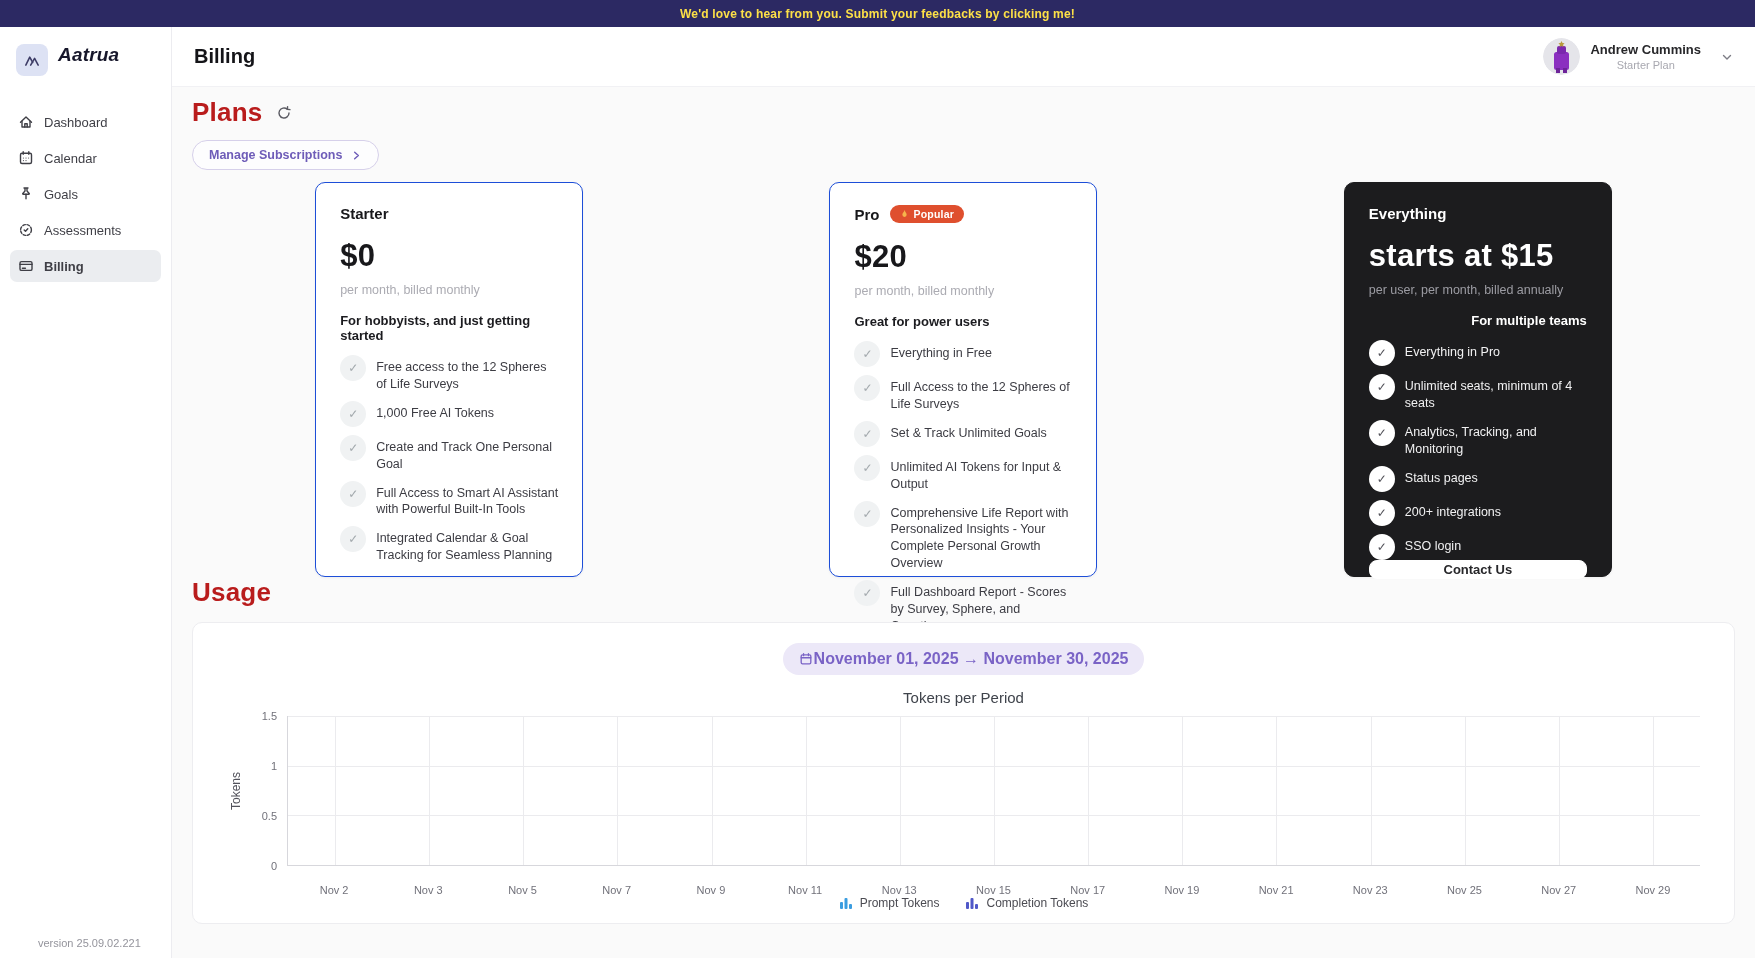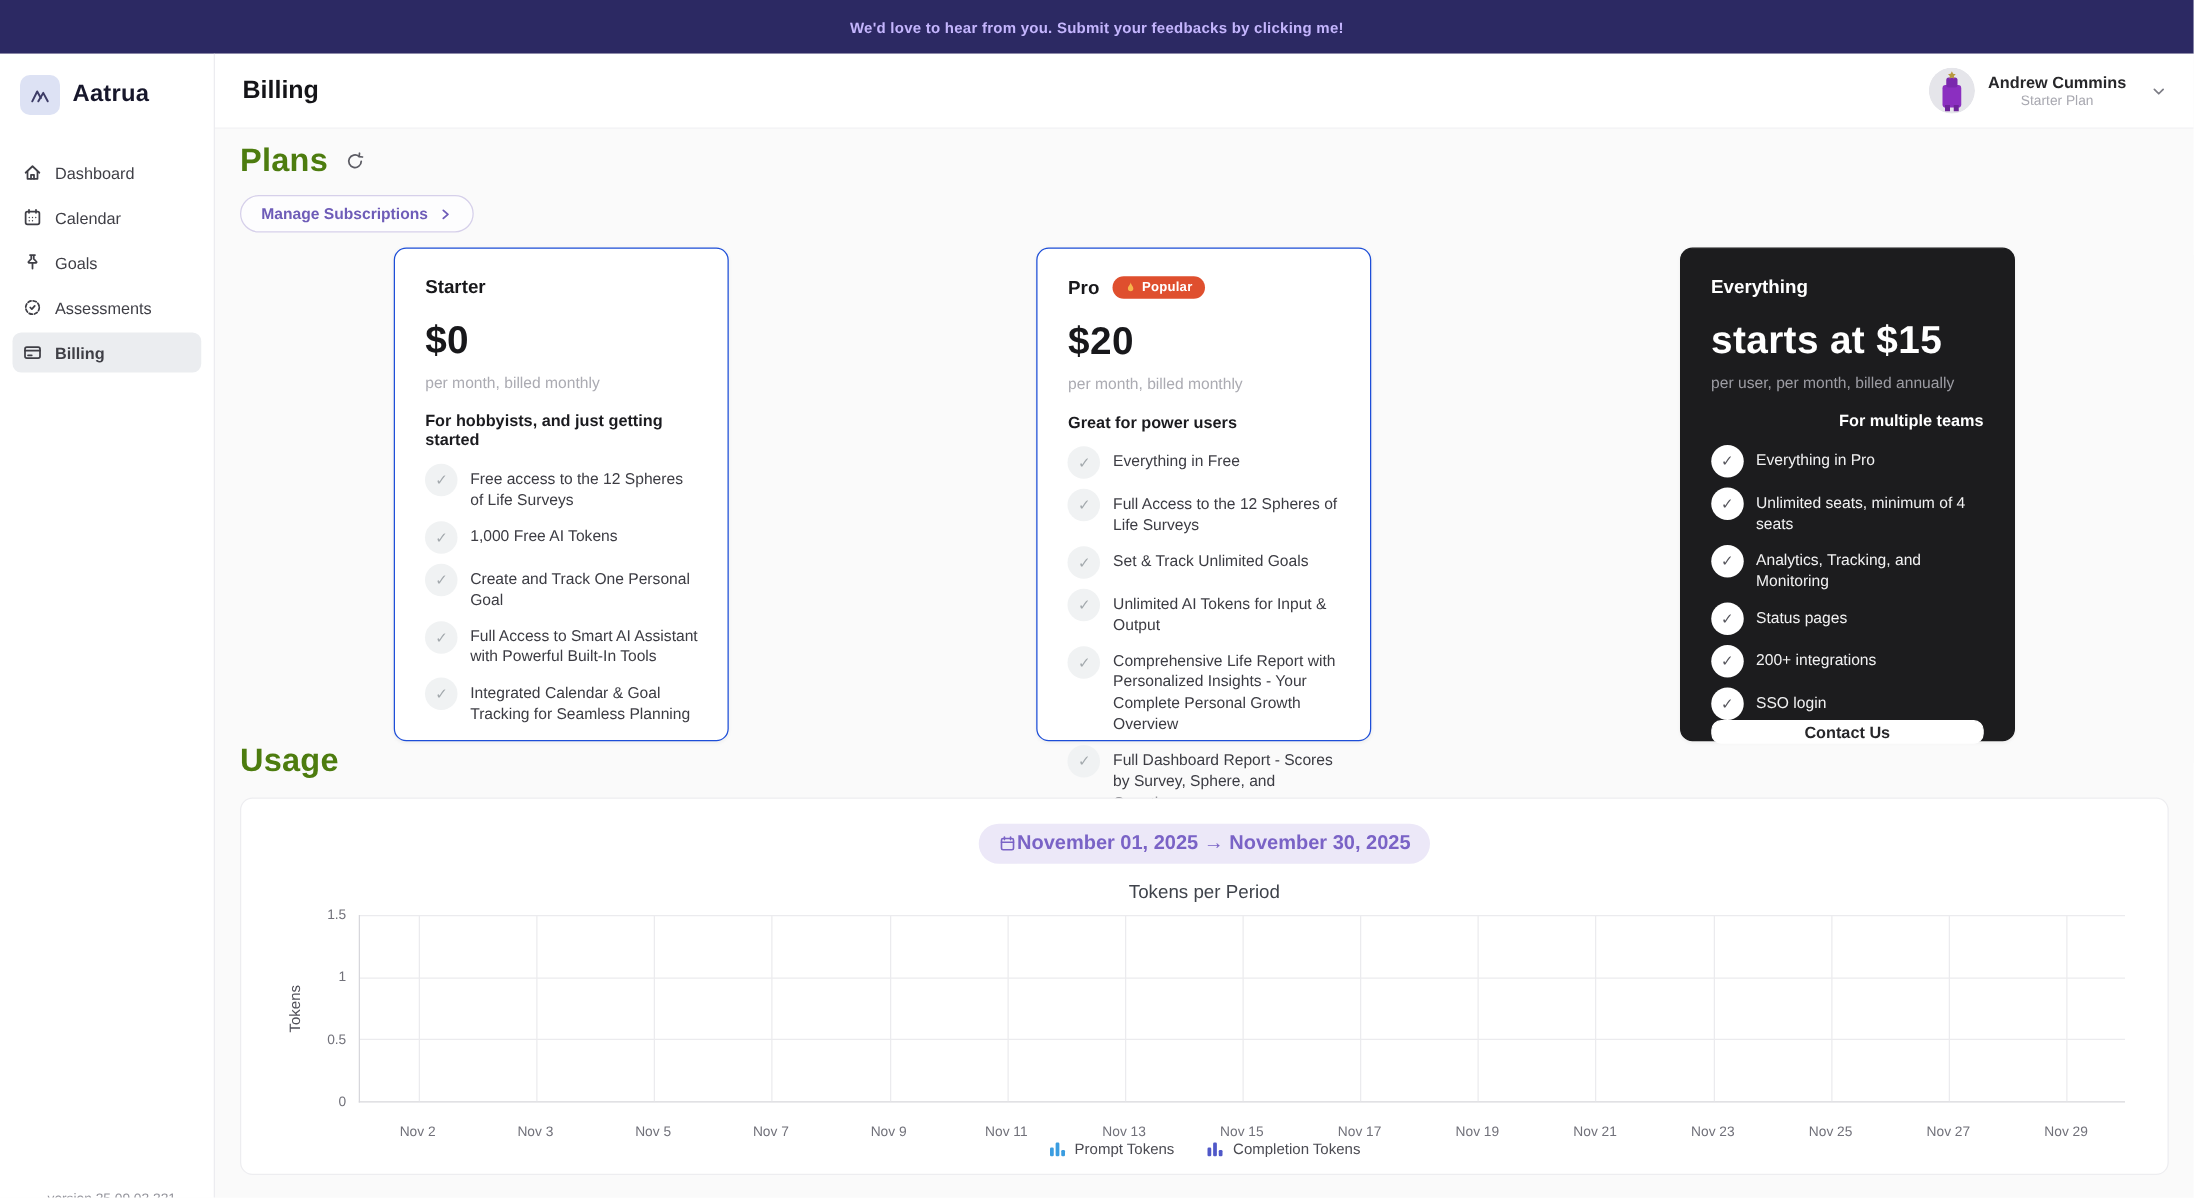--- a/index.html
+++ b/index.html
@@ -4,31 +4,31 @@
 <style>
   * { box-sizing: border-box; }
   html,body { margin:0; padding:0; }
   body {
     width:1755px; height:958px; overflow:hidden;
     font-family:"Liberation Sans", sans-serif;
     background:#ffffff; color:#18181b;
   }
   
   .banner {
-    height:43px; background:#2c2963; color:#c4b5fd;
+    height:27px; background:#2c2963; color:#fde047;
     display:flex; align-items:center; justify-content:center;
     font-size:12px; font-weight:700; letter-spacing:.2px; cursor:pointer;
   }
   
   .shell { display:flex; height:931px; }
   .sidebar {
     width:172px; flex-shrink:0; background:#fff;
     border-right:1px solid #ececf0; position:relative;
   }
-  .brand { display:flex; align-items:center; gap:10px; padding:17px 14px 30px 16px; }
+  .brand { display:flex; gap:10px; padding:17px 14px 30px 16px;font-style:italic; }
   .brand-icon {
     width:32px; height:32px; border-radius:8px; background:#dde2f4;
     display:flex; align-items:center; justify-content:center; color:#3d3c66;
   }
   .brand-name { font-size:19px; font-weight:700; color:#17172b; letter-spacing:.2px; }
   .nav { display:flex; flex-direction:column; gap:4px; padding:0 10px; }
   .nav-item {
     display:flex; align-items:center; gap:10px; height:32px; padding:0 8px;
     border-radius:7px; font-size:13px; color:#3f3f46; cursor:pointer;
   }
@@ -45,21 +45,21 @@
   .topbar-title { font-size:20px; font-weight:700; color:#141418; }
   .userchip { display:flex; align-items:center; gap:10px; cursor:pointer; }
   .avatar { width:37px; height:37px; border-radius:50%; overflow:hidden; flex-shrink:0; }
   .user-meta { display:flex; flex-direction:column;text-align:center; }
   .user-name { font-size:13px; font-weight:700; color:#27272a; }
   .user-plan { font-size:11px; color:#a8a8b0; margin-top:2px; }
   .chev-down { color:#7c7c85; margin-left:10px; display:flex; }
 
   .content { padding:10px 20px 0; flex:1; }
   .plans-head { display:flex; align-items:center; gap:14px; }
-  h1.section { font-size:26px; font-weight:700; color:#4d7c0f; margin:0; letter-spacing:.2px; }
+  h1.section { font-size:26px; font-weight:700; color:#b91c1c; margin:0; letter-spacing:.2px; }
   .refresh { color:#5b5b63; display:flex; cursor:pointer; }
   .manage-btn {
     margin-top:12px; display:inline-flex; align-items:center; gap:9px;
     border:1px solid #d6d0ea; background:#fdfdfe; color:#6e5cb8;
     font-size:12.5px; font-weight:600; border-radius:999px; padding:7px 16px;
     cursor:pointer; font-family:inherit;
   }
   
   .cards { display:flex; justify-content:space-around; margin-top:12px; height:395px; }
   .card {

